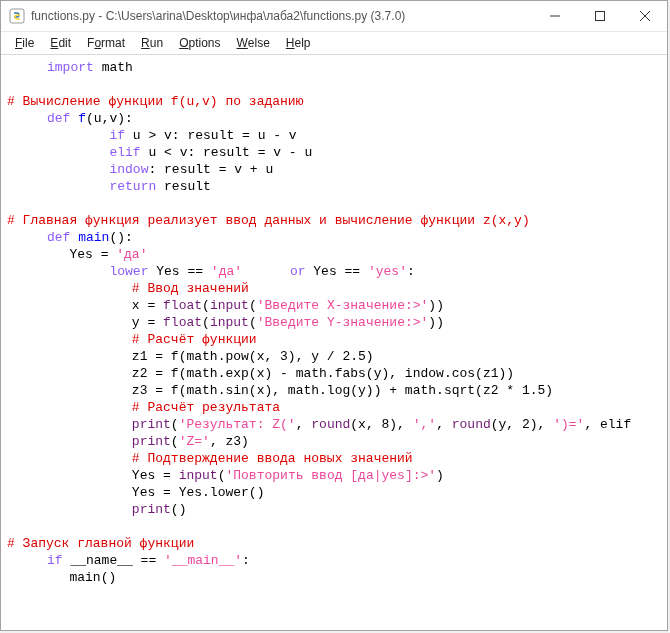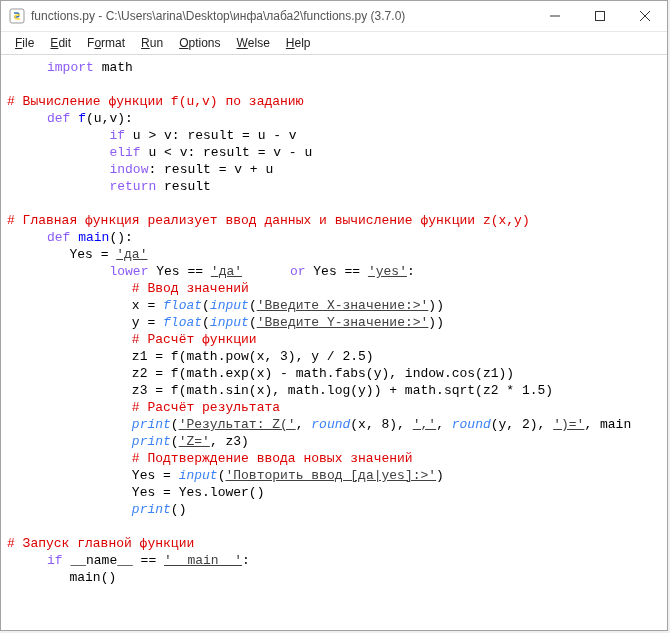--- a/index.html
+++ b/index.html
@@ -8,22 +8,22 @@
   .titlebar .icon{width:16px;height:16px;margin-right:6px;display:inline-flex;align-items:center;justify-content:center;}
   .titlebar .title{flex:1;white-space:nowrap;overflow:hidden;text-overflow:ellipsis;}
   .winbtns{display:flex;height:100%;}
   .winbtn{width:45px;height:100%;display:flex;align-items:center;justify-content:center;color:#333;}
   .menubar{height:22px;background:#fff;display:flex;align-items:center;padding:0 6px;border-bottom:1px solid #d9d9d9;color:#222;}
   .menuitem{padding:2px 8px;display:inline-flex;align-items:center;}
   .menuitem .ul{text-decoration:underline;}
   .editor{flex:1;overflow:auto;font-family:"Courier New",monospace;font-size:13px;line-height:17px;padding:4px 6px;white-space:pre;color:#000;background:#fff;}
   
   .kw{color:#8b5cf6;margin-left:40px;}      
-  .bi{color:#3b82f6;font-style:italic;}      
-  .st{color:#404040;text-decoration:underline;}      
+  .bi{color:#701a75;}      
+  .st{color:#ec4899;}      
   .cm{color:#dd0000;}      
   .df{color:#0000ff;}      
 </style>
 </head>
 <body>
 
 <div class="window">
 
   <div class="titlebar">
     <span class="icon">
@@ -100,21 +100,21 @@
 <span>        </span><span>Yes = </span><span class="st">'да'</span>
 <span>        </span><span class="kw">lower</span><span> Yes == </span><span class="st">'да'</span><span> </span><span class="kw">or</span><span> Yes == </span><span class="st">'yes'</span><span>:</span>
 <span>                </span><span class="cm"># Ввод значений</span>
 <span>                </span><span>x = </span><span class="bi">float</span><span>(</span><span class="bi">input</span><span>(</span><span class="st">'Введите X-значение:&gt;'</span><span>))</span>
 <span>                </span><span>y = </span><span class="bi">float</span><span>(</span><span class="bi">input</span><span>(</span><span class="st">'Введите Y-значение:&gt;'</span><span>))</span>
 <span>                </span><span class="cm"># Расчёт функции</span>
 <span>                </span><span>z1 = f(math.pow(x, 3), y / 2.5)</span>
 <span>                </span><span>z2 = f(math.exp(x) - math.fabs(y), indow.cos(z1))</span>
 <span>                </span><span>z3 = f(math.sin(x), math.log(y)) + math.sqrt(z2 * 1.5)</span>
 <span>                </span><span class="cm"># Расчёт результата</span>
-<span>                </span><span class="bi">print</span><span>(</span><span class="st">'Результат: Z('</span><span>, </span><span class="bi">round</span><span>(x, 8), </span><span class="st">','</span><span>, </span><span class="bi">round</span><span>(y, 2), </span><span class="st">')='</span><span>, main</span>
+<span>                </span><span class="bi">print</span><span>(</span><span class="st">'Результат: Z('</span><span>, </span><span class="bi">round</span><span>(x, 8), </span><span class="st">','</span><span>, </span><span class="bi">round</span><span>(y, 2), </span><span class="st">')='</span><span>, elif</span>
 <span>                </span><span class="bi">print</span><span>(</span><span class="st">'Z='</span><span>, z3)</span>
 <span>                </span><span class="cm"># Подтверждение ввода новых значений</span>
 <span>                </span><span>Yes = </span><span class="bi">input</span><span>(</span><span class="st">'Повторить ввод [да|yes]:&gt;'</span><span>)</span>
 <span>                </span><span>Yes = Yes.lower()</span>
 <span>                </span><span class="bi">print</span><span>()</span>
 
 <span class="cm"># Запуск главной функции</span>
 <span class="kw">if</span><span> __name__ == </span><span class="st">'__main__'</span><span>:</span>
 <span>        </span><span>main()</span>
 </div>

